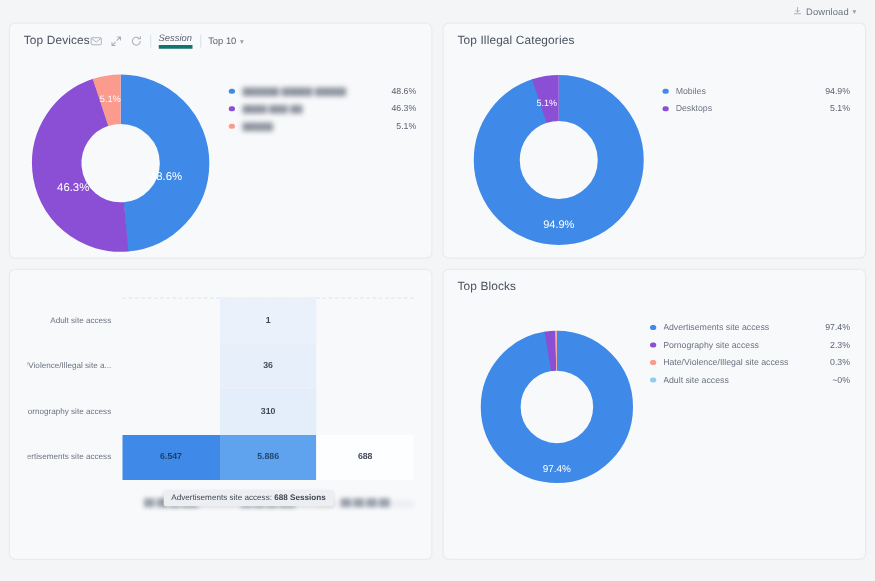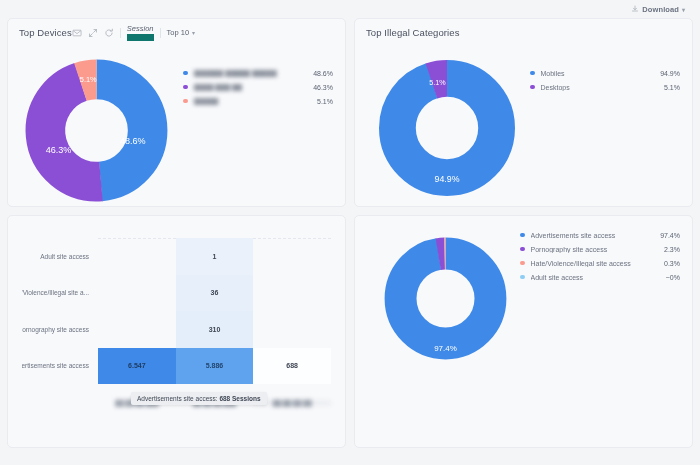--- a/index.html
+++ b/index.html
@@ -13,21 +13,21 @@
 
   
   .topbar {
     height: 18px;
     display: flex; align-items: center; justify-content: flex-end;
     padding: 0 10px;
   }
   .download-btn {
     display: flex; align-items: center; gap: 3px;
     font-size: 7.5px; color: #6b7280;
-    padding: 2px 5px; border-radius: 3px; font-weight: bold;
+    padding: 2px 5px; border-radius: 3px;
   }
   .download-btn .lbl { letter-spacing: .1px; }
   .caret { font-size: 6px; color: #9aa1ac; }
 
   
   .grid {
     display: grid;
     grid-template-columns: 339px 339px;
     grid-template-rows: 189px 233px;
     gap: 8px;
@@ -44,21 +44,21 @@
     height: 27px;
     display: flex; align-items: center; justify-content: flex-start;
     padding: 0 11px;
   }
   .panel-title { font-size: 9.5px; color: #4a5160; letter-spacing: .1px; }
   .head-tools { display: flex; align-items: center; gap: 6px; }
   .icon-btn { width: 10px; height: 10px; display: block; opacity: .55; }
   .divider-v { width: 1px; height: 10px; background: #dfe3ea; }
   .session-link {
     font-size: 7.5px; color: #5b6271;
-    border-bottom: 7px solid #0f766e; padding-bottom: .5px; font-style: italic;
+    border-bottom: 3px solid #0f766e; padding-bottom: .5px; font-style: italic;
   }
   .top-n { font-size: 7.5px; color: #5b6271; display: flex; align-items: center; gap: 3px; }
 
   
   .donut-body { display: flex; height: calc(100% - 27px); }
   .donut-wrap { position: relative; }
   .legend { flex: 1; padding-top: 20px; padding-right: 12px; }
   .legend-row {
     display: flex; align-items: center;
     font-size: 7px; color: #6b7280;
@@ -251,20 +251,23 @@
 
       <div class="heat-xaxis">
         <div class="heat-xlabel">██.██.██.███</div>
         <div class="heat-xlabel">██.██.██.███</div>
         <div class="heat-xlabel" style="background:#eceef1;border-radius:2px">██.██.██.██</div>
       </div>
     </div>
   </div>
 
   <div class="panel">
+    <div class="panel-head">
+      <div class="panel-title">Top Blocks</div>
+    </div>
     <div class="donut-body">
       <div class="donut-wrap" style="width:165px">
         <svg viewBox="0 0 200 200" style="width:145px;height:145px;margin:10px 0 0 18px">
 
           <circle r="62" cx="100" cy="100" fill="none" stroke="#3f8ae8" stroke-width="44" stroke-dasharray="379.5 10.0" transform="rotate(-90 100 100)"></circle>
 
           <circle r="62" cx="100" cy="100" fill="none" stroke="#8b4fd6" stroke-width="44" stroke-dasharray="9.0 380.6" transform="rotate(260.64 100 100)"></circle>
 
           <circle r="62" cx="100" cy="100" fill="none" stroke="#fa9b8e" stroke-width="44" stroke-dasharray="1.2 388.4" transform="rotate(268.92 100 100)"></circle>
           <text x="100" y="172" fill="#fff" font-size="11" font-family="Liberation Sans, sans-serif" text-anchor="middle">97.4%</text>

